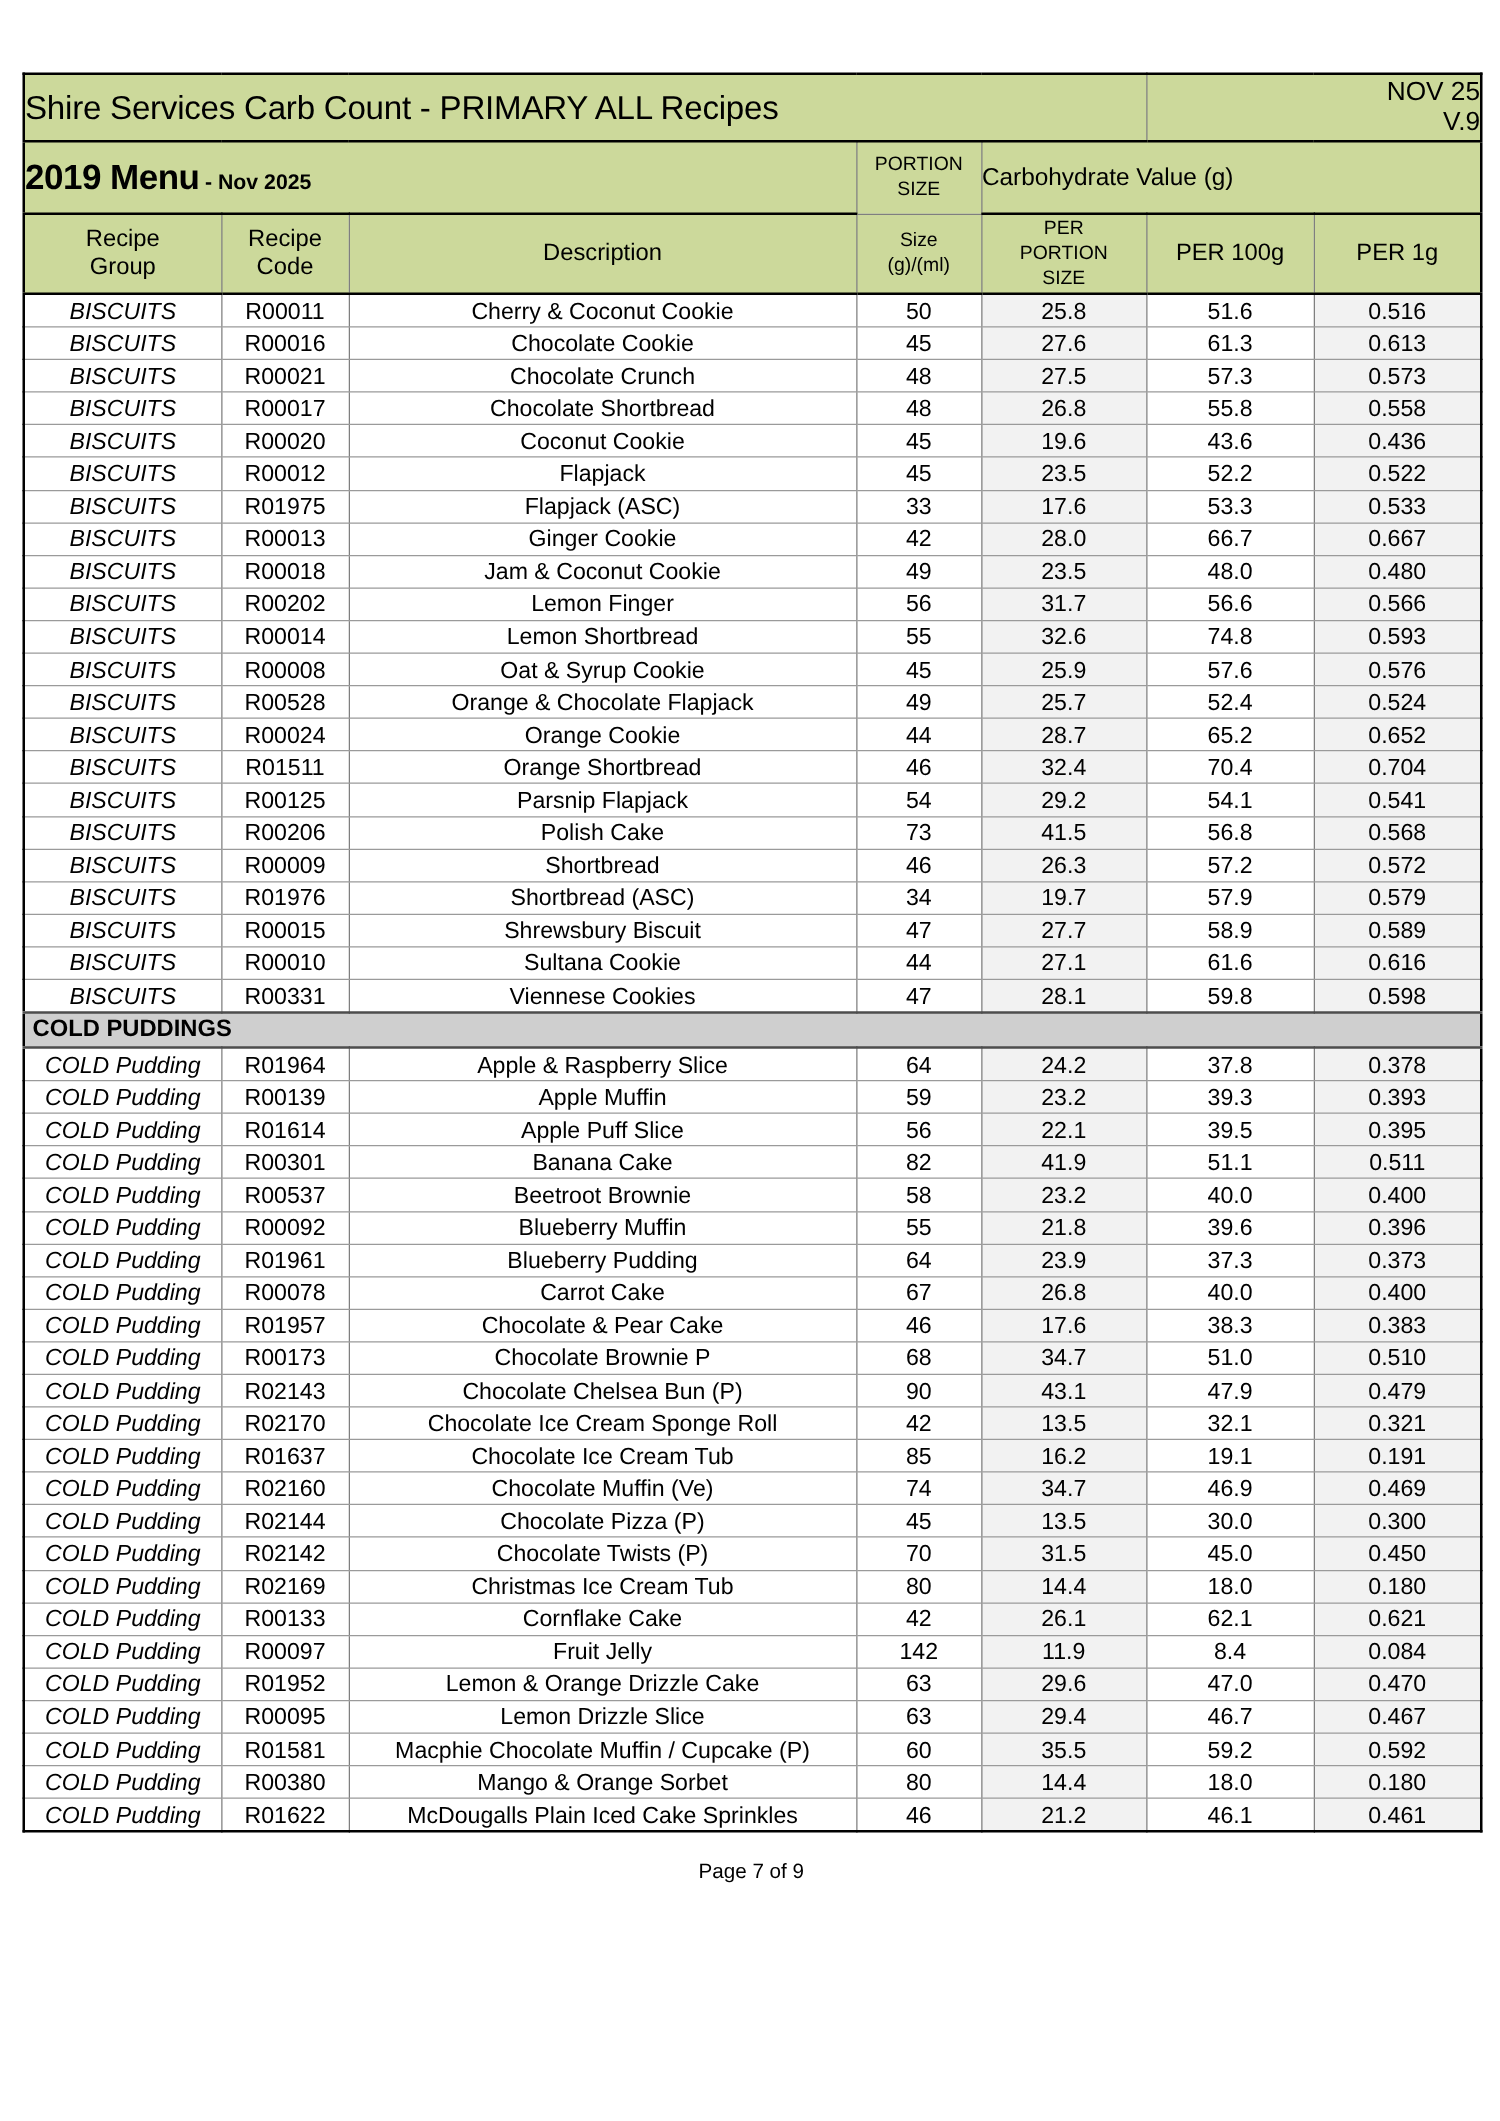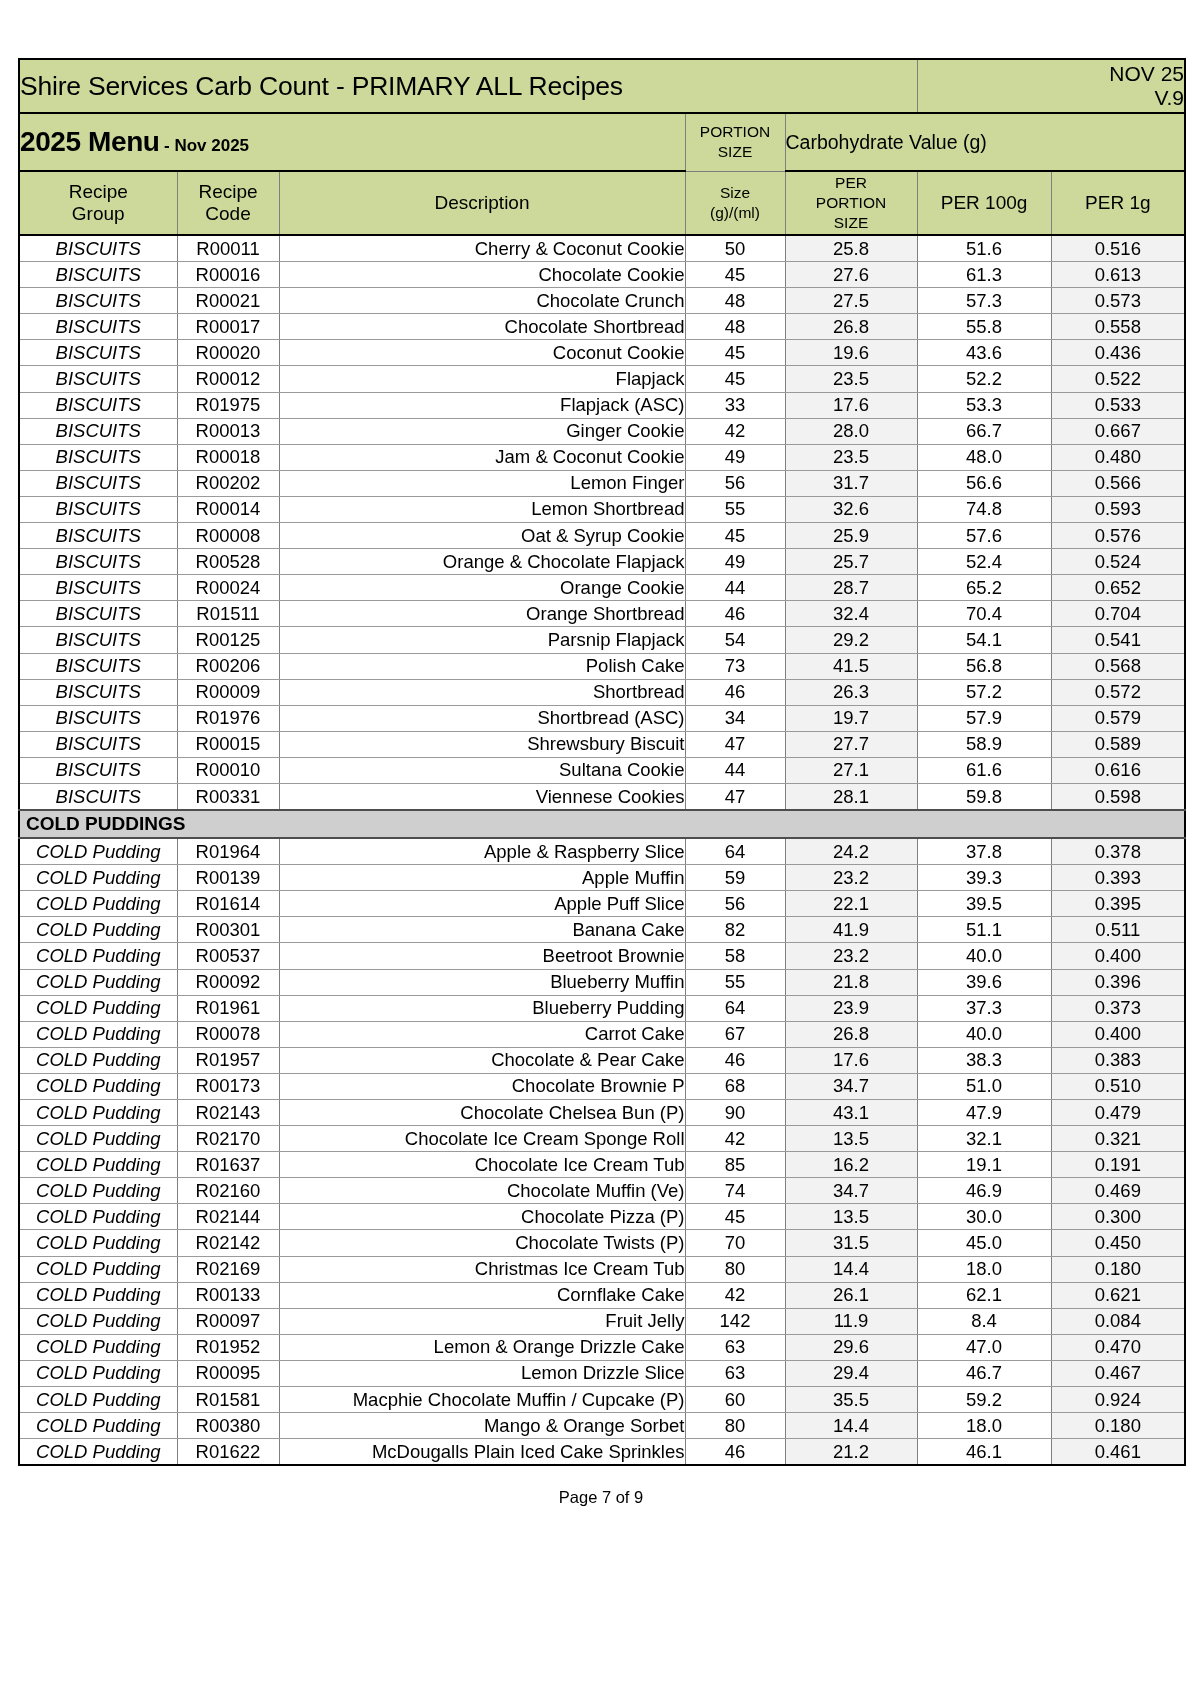--- a/index.html
+++ b/index.html
@@ -119,21 +119,21 @@
     font-style: italic;
     text-align: center;
     font-size: 17.5px;
     background: #ffffff;
   }
   td.code {
     text-align: center;
     background: #ffffff;
   }
   td.desc {
-    text-align: right;
+    text-align: center;
     padding-left: 7px;
     background: #ffffff;
   }
   td.num {
     text-align: center;
     background: #ffffff;
   }
   td.nums {
     text-align: center;
     background: #f2f2f2;
@@ -177,21 +177,21 @@
       <tr>
         <td class="hdr-band title-cell" colspan="5">Shire Services Carb Count - PRIMARY ALL Recipes</td>
         <td class="hdr-band version-cell" colspan="2">
           <div>NOV 25</div>
           <div>V.9</div>
         </td>
       </tr>
 
       <tr>
         <td class="hdr-band menu-cell" colspan="3">
-          <span class="big">2025 Menu</span>
+          <span class="big">2019 Menu</span>
           <span class="small">- Nov 2025</span>
         </td>
         <td class="hdr-band portion-cell portion-top" rowspan="1">
           <div>PORTION</div>
           <div>SIZE</div>
         </td>
         <td class="carb-cell" colspan="3">Carbohydrate Value (g)</td>
       </tr>
 
       <tr class="colhdr">
@@ -608,21 +608,21 @@
           <td class="num">46.7</td>
           <td class="nums">0.467</td>
         </tr>
         <tr class="data">
           <td class="g">COLD Pudding</td>
           <td class="code">R01581</td>
           <td class="desc">Macphie Chocolate Muffin / Cupcake (P)</td>
           <td class="num">60</td>
           <td class="nums">35.5</td>
           <td class="num">59.2</td>
-          <td class="nums">0.924</td>
+          <td class="nums">0.592</td>
         </tr>
         <tr class="data">
           <td class="g">COLD Pudding</td>
           <td class="code">R00380</td>
           <td class="desc">Mango &amp; Orange Sorbet</td>
           <td class="num">80</td>
           <td class="nums">14.4</td>
           <td class="num">18.0</td>
           <td class="nums">0.180</td>
         </tr>

